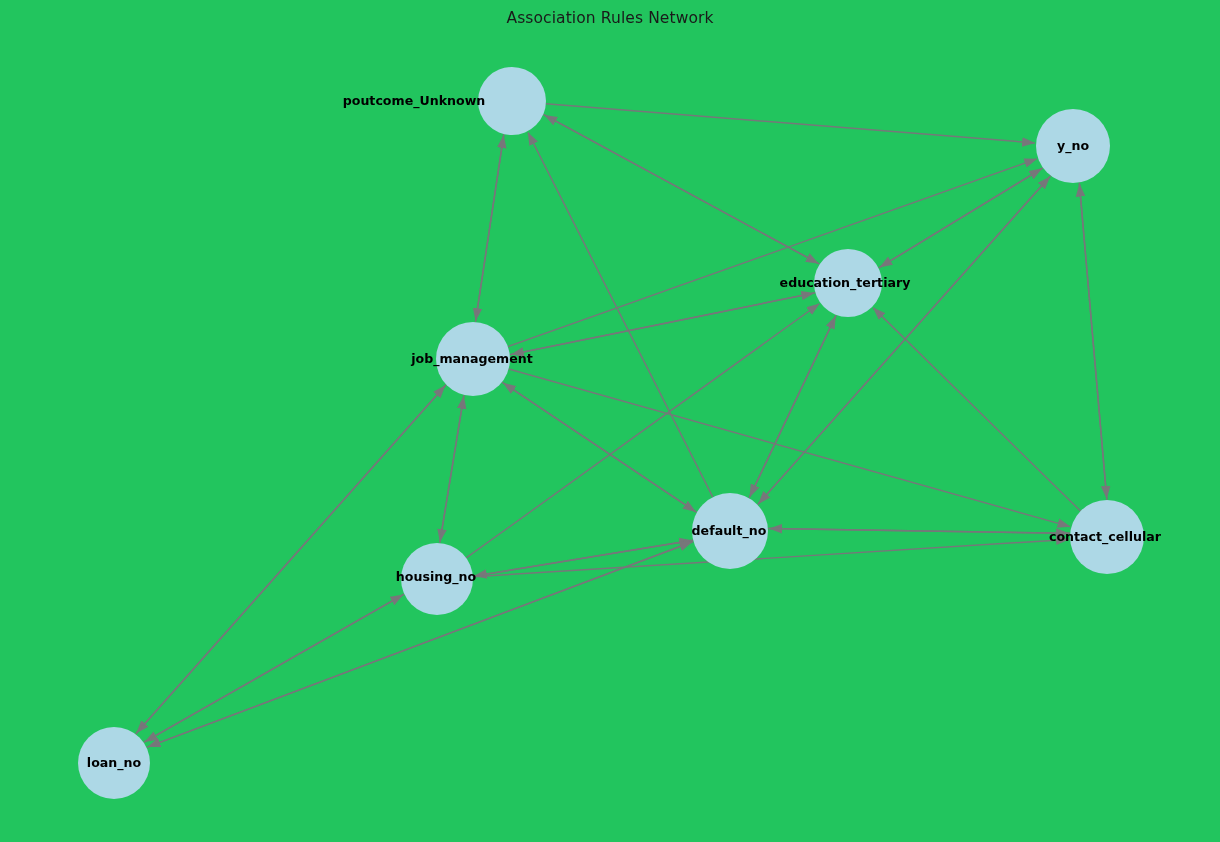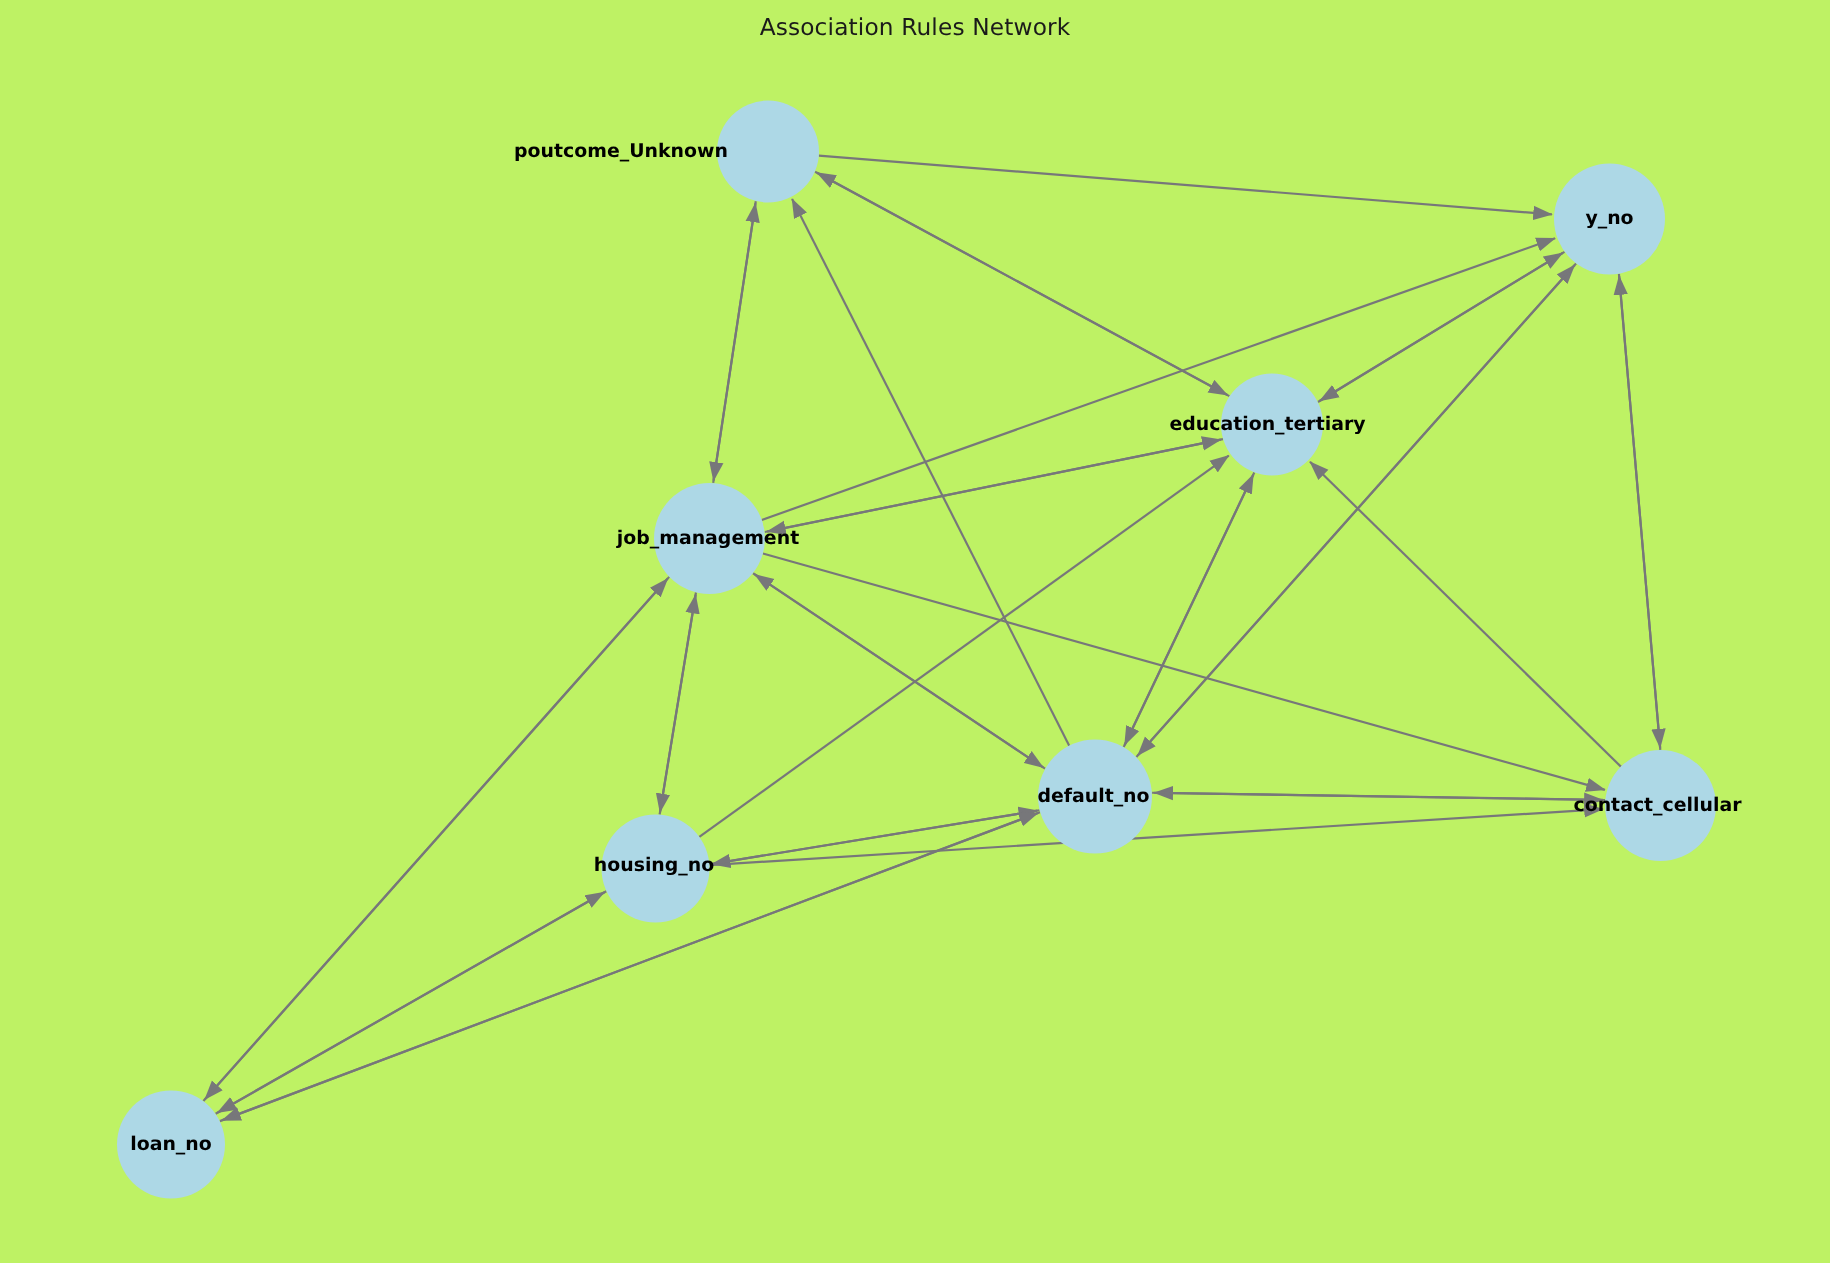--- a/index.html
+++ b/index.html
@@ -4,21 +4,21 @@
 <style>
   html, body {
     margin: 0;
     padding: 0;
     background: #ffffff;
   }
   #canvas-wrap {
     position: relative;
     width: 1220px;
     height: 842px;
-    background: #bef264;
+    background: #22c55e;
     overflow: hidden;
     font-family: "DejaVu Sans", sans-serif;
   }
   #chart-title {
     position: absolute;
     top: 9px;
     left: 0;
     width: 1220px;
     text-align: center;
     font-family: "DejaVu Sans", sans-serif;

